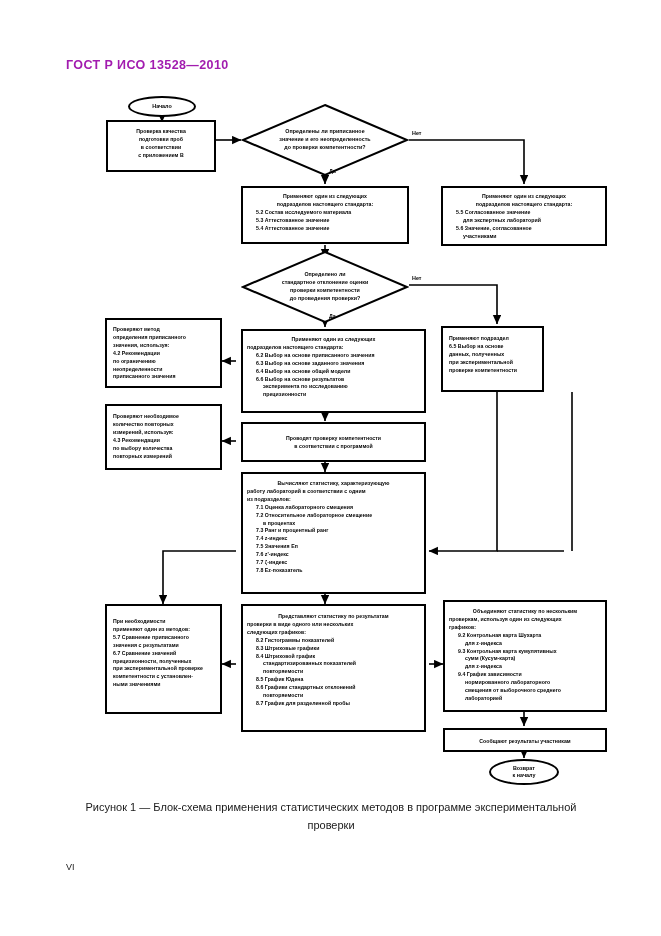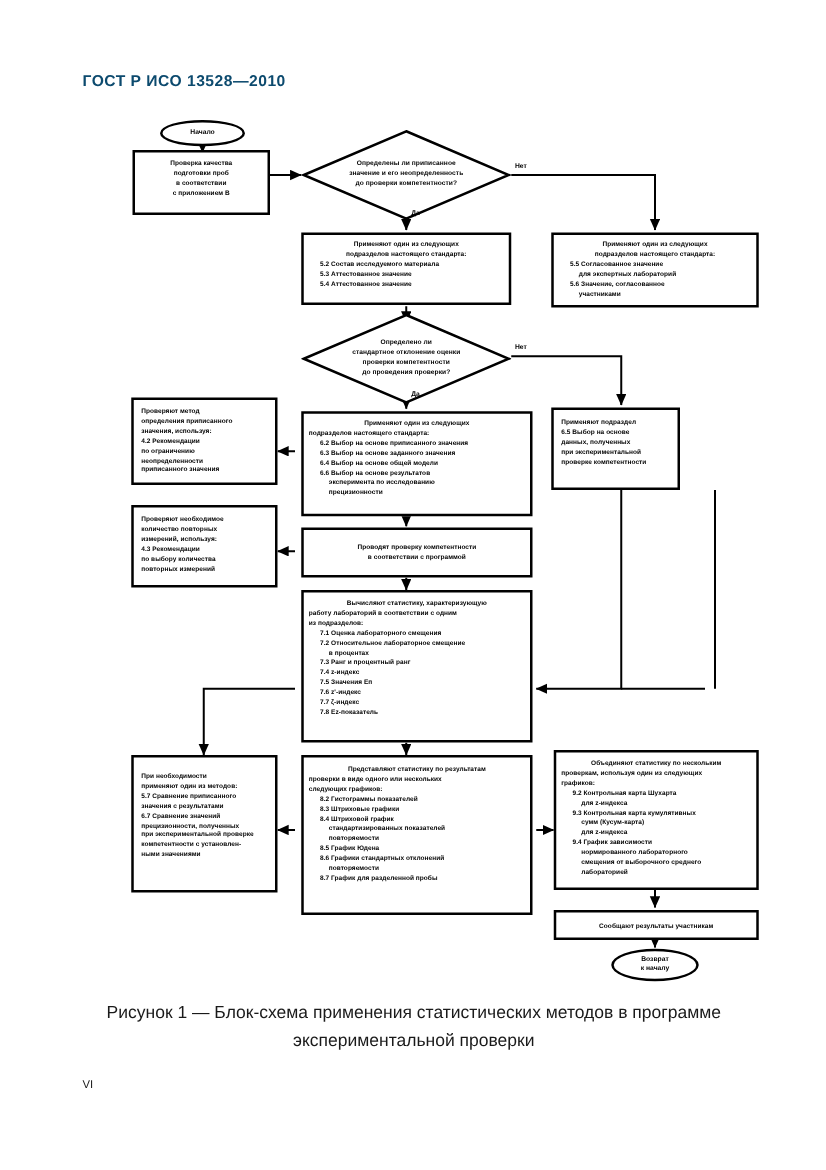--- a/index.html
+++ b/index.html
@@ -22,21 +22,21 @@
   }
 
   
   .doc-header {
     position: absolute;
     left: 66px;
     top: 58px;
     font-size: 12.5px;
     font-weight: bold;
     letter-spacing: 0.4px;
-    color: #0c4a6e;
+    color: #a21caf;
     white-space: nowrap;
   }
 
   
   #flow {
     position: absolute;
     left: 0;
     top: 0;
     width: 661px;
     height: 800px;
@@ -116,21 +116,21 @@
     white-space: nowrap;
   }
 
   
   .caption {
     position: absolute;
     left: 66px;
     top: 798px;
     width: 530px;
     text-align: center;
-    font-size: 14px;
+    font-size: 11px;
     line-height: 1.65;
     color: #1a1a1a;
   }
   .caption .c2 { display:block; }
 
   .folio {
     position: absolute;
     left: 66px;
     top: 862px;
     font-size: 9px;

